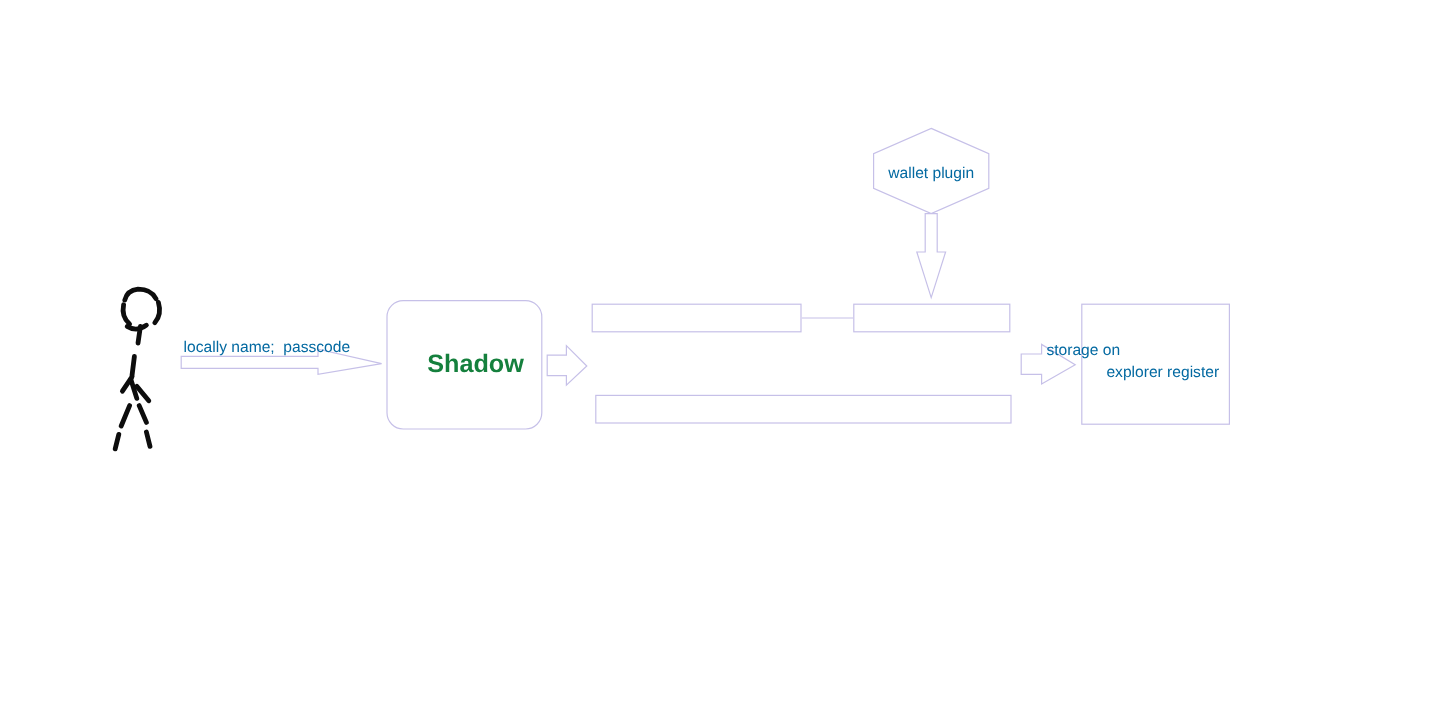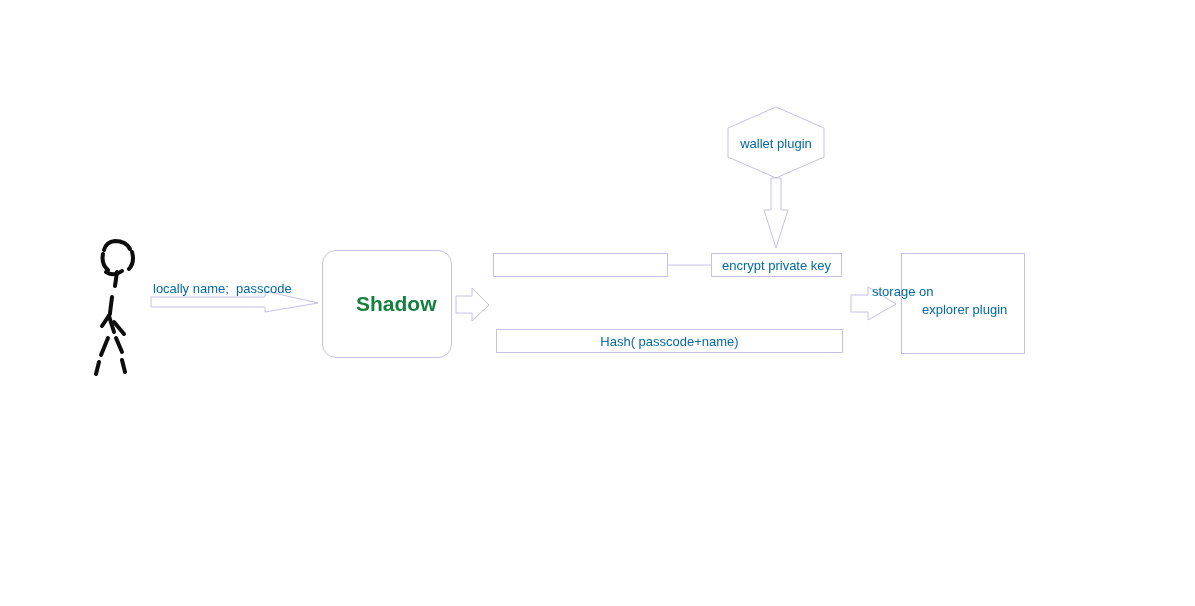--- a/index.html
+++ b/index.html
@@ -112,27 +112,25 @@
 
     <line class="stroke-lav" x1="668" y1="265" x2="711" y2="265"></line>
   </svg>
 
   <div class="rounded-box" style="left:322px; top:250px; width:130px; height:108px;"></div>
   <div class="shadow-label" style="left:356px; top:292px;">Shadow</div>
 
   <div class="box" style="left:493px; top:253px; width:175px; height:24px;"></div>
 
   <div class="box" style="left:711px; top:253px; width:131px; height:24px;"></div>
-  <div class="node-label" style="left:711px; top:253px; width:131px; height:24px; display:flex; align-items:center; justify-content:center;">encrypt private key</div>
 
   <div class="node-label" style="left:728px; top:131px; width:96px; height:24px; display:flex; align-items:center; justify-content:center;">wallet plugin</div>
 
   <div class="box" style="left:496px; top:329px; width:347px; height:24px;"></div>
-  <div class="node-label" style="left:496px; top:329px; width:347px; height:24px; display:flex; align-items:center; justify-content:center;">Hash( passcode+name)</div>
 
   <div class="box" style="left:901px; top:253px; width:124px; height:101px;"></div>
   <div class="node-label" style="left:872px; top:283px;">storage on</div>
-  <div class="node-label" style="left:922px; top:301px;">explorer plugin</div>
+  <div class="node-label" style="left:922px; top:301px;">explorer register</div>
 
   <div class="node-label" style="left:153px; top:280px;"></div>
   <div class="node-label" style="left:153px; top:280px;">locally name;  passcode</div>
 
 </div>
 
 </body></html>

